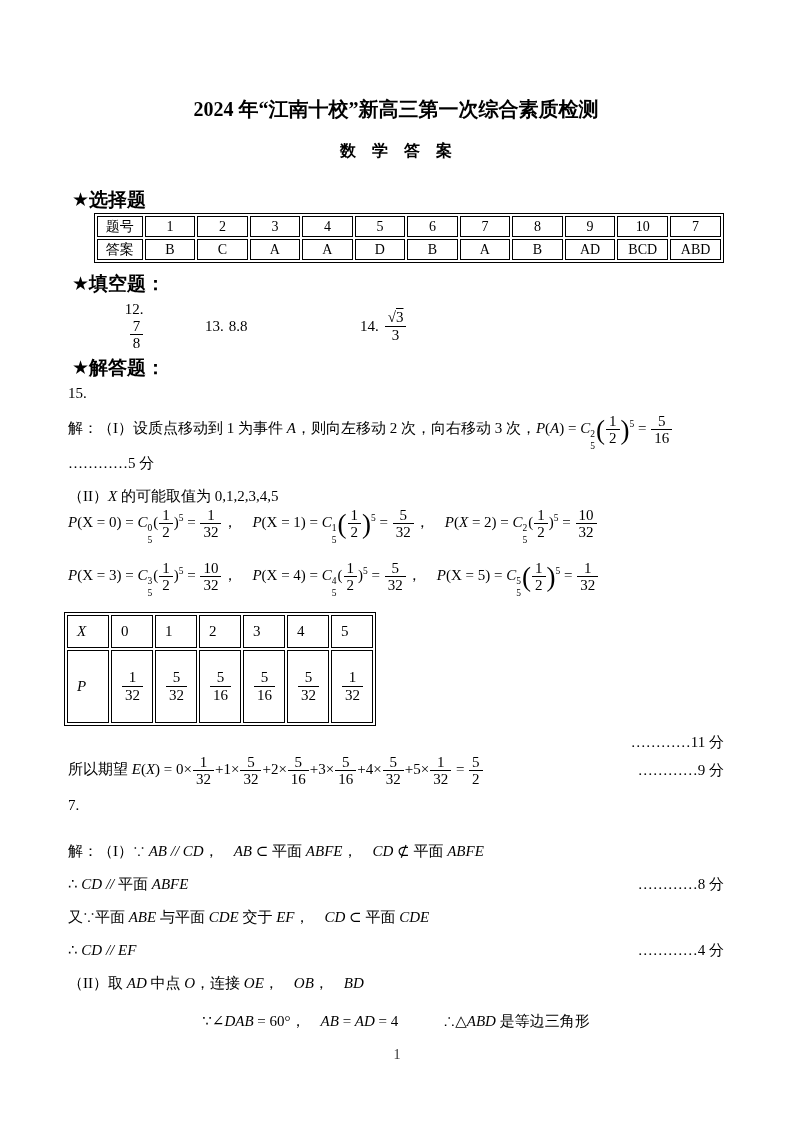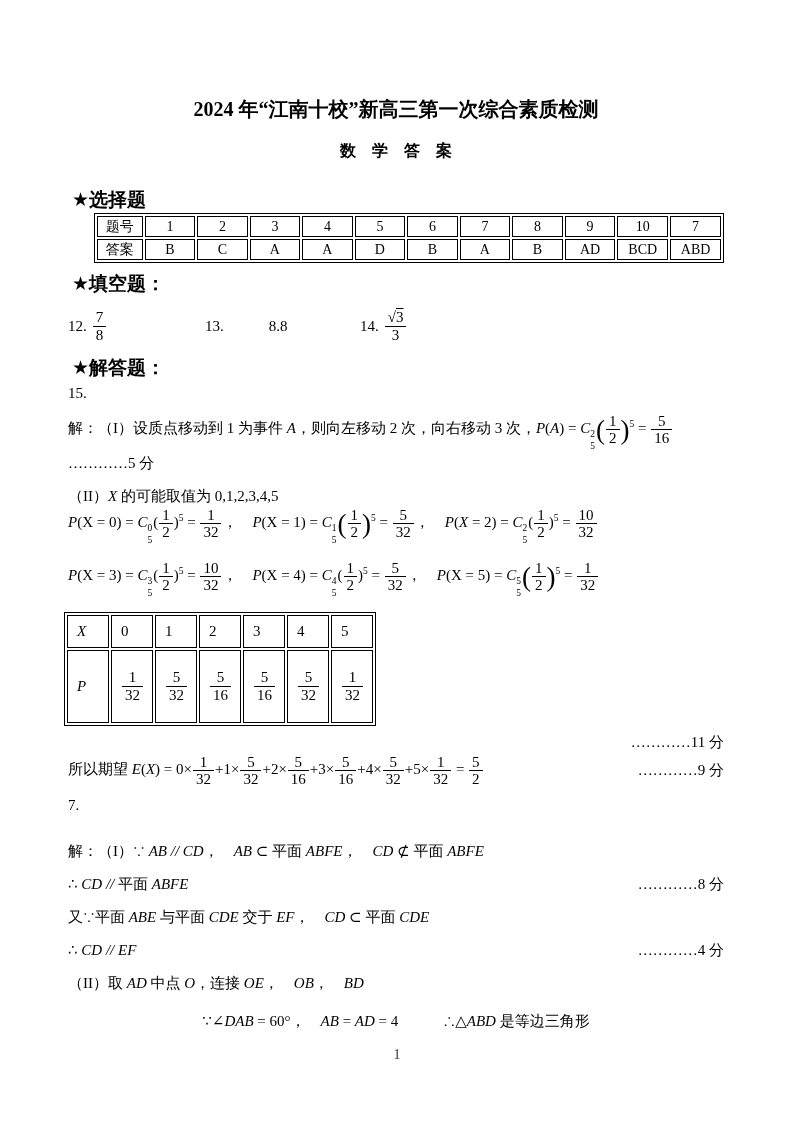--- a/index.html
+++ b/index.html
@@ -24,22 +24,22 @@
     margin:4px 0 0 26px;}
   table.choice td{border:1px solid #000;text-align:center;font-size:14px;
     height:19px;padding:0 1px;}
   table.choice td.lab{width:42px;font-size:14px;}
   table.choice td.ans{width:47px;font-family:"Liberation Serif",serif;}
 
   
   .blanks{display:flex;align-items:center;margin-top:10px;height:46px;}
   .blank-item{display:flex;align-items:center;}
   .blank-item .bl{margin-right:5px;}
-  .bi-12{width:137px;}
-  .bi-13{width:155px;gap:40px;}
+  .bi-12{width:137px;flex-direction:column;}
+  .bi-13{width:155px;}
 
   
   .pnum{margin-top:7px;line-height:19px;}
   .ln{margin-top:12px;line-height:21px;}
   .ln.tall{margin-top:10px;}
   .flexline{display:flex;justify-content:space-between;align-items:center;gap:23px;}
   .score{text-align:right;}
   .score-solo{margin-top:7px;}
 
   

